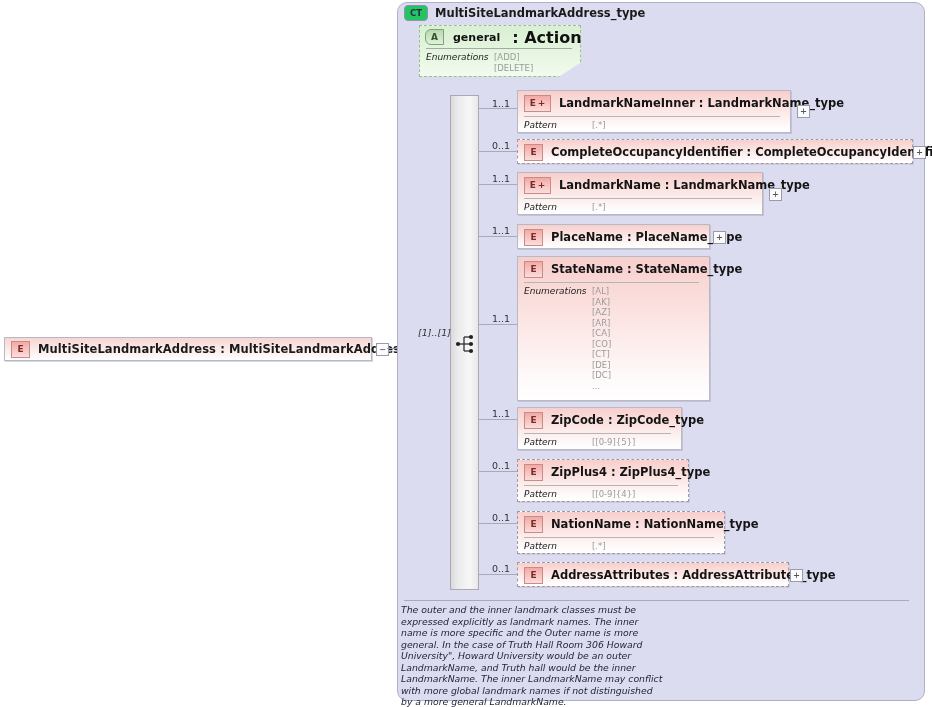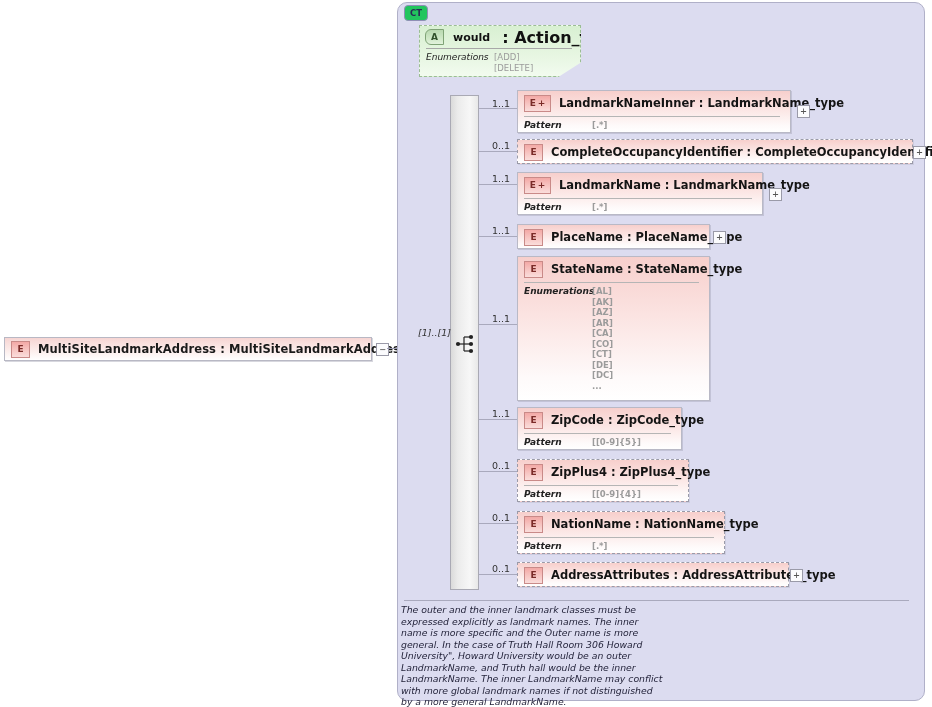--- a/index.html
+++ b/index.html
@@ -124,21 +124,21 @@
     font-size:9px;font-weight:bold;color:#7a2b28;
   }
   .badge-E-solo{
     width:17px;height:15px;margin-right:8px;flex:none;
     background:linear-gradient(to bottom,#f3a9a6 0%,#f7c4c1 50%,#fadddb 100%);
     border:1px solid #c98a88;
     display:flex;align-items:center;justify-content:center;
     font-size:9px;font-weight:bold;color:#7a2b28;
   }
   .el-rule{position:absolute;left:6px;right:10px;top:25px;height:1px;background:#b5b5b5;}
-  .el-facet{position:absolute;left:6px;top:29px;display:flex;font-weight:bold;}
+  .el-facet{position:absolute;left:6px;top:29px;display:flex;}
   .occ{position:absolute;font-size:9.5px;color:#333;}
   .row-ln{position:absolute;background:#a9a9bd;height:1px;}
 
   .note-rule{position:absolute;left:404px;top:600px;width:505px;height:1px;background:#a9a9bd;}
   .note{
     position:absolute;left:401px;top:604px;width:262px;
     font-size:9.3px;font-style:italic;color:#23233a;line-height:11.5px;
   }
 </style>
 </head>
@@ -151,26 +151,27 @@
     <span class="root-label">MultiSiteLandmarkAddress : MultiSiteLandmarkAddress_type</span>
   </div>
   <div class="toggle root-toggle">−</div>
 
   <div class="ln" style="left:387px;top:348px;width:23px;height:1px;"></div>
 
   <div class="ct-box"></div>
 
   <div class="ct-header">
     <span class="badge-CT">CT</span>
+    <span class="ct-title">MultiSiteLandmarkAddress_type</span>
   </div>
 
   <div class="attr-box">
     <div class="attr-head">
       <span class="badge-A">A</span>
-      <span class="attr-name">would</span>
+      <span class="attr-name">general</span>
       <span class="attr-type">: Action_type</span>
     </div>
     <div class="facet-rule"></div>
     <div class="facet-row">
       <span class="facet-label">Enumerations</span>
       <span class="facet-vals" style="white-space:pre;">[ADD]
 [DELETE]</span>
     </div>
   </div>
 

